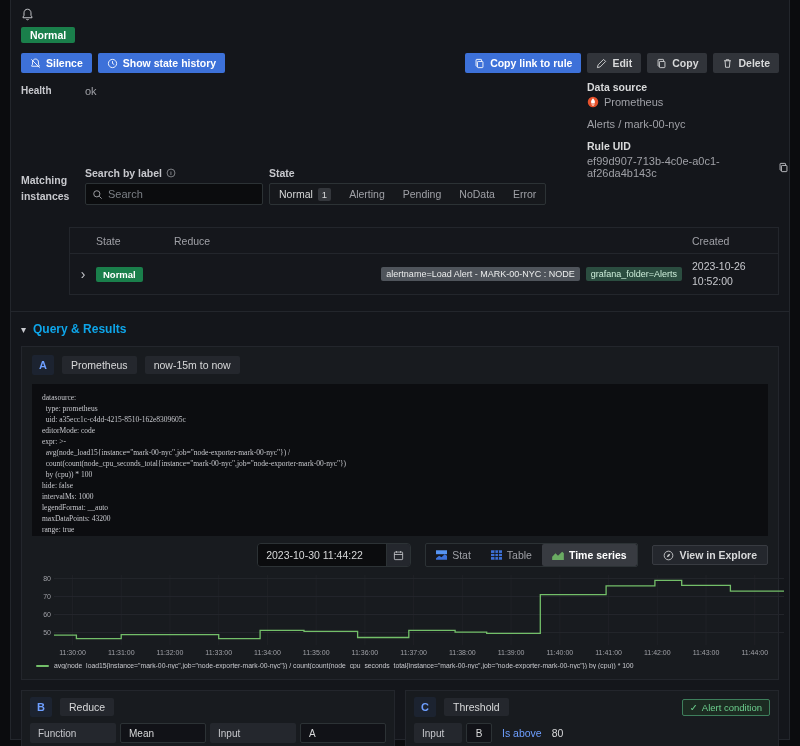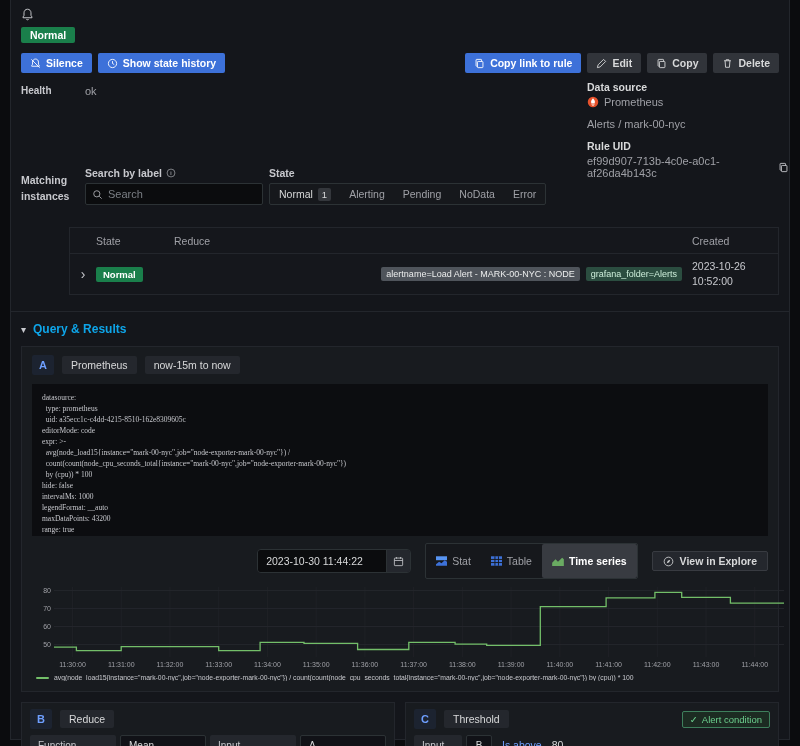--- a/index.html
+++ b/index.html
@@ -99,21 +99,21 @@
   .codeblock pre {
     font-family:Liberation Serif, serif; font-size:7.5px; line-height:11px; color:#c7c8cd;
   }
   .qtoolbar { margin-top:7px; display:flex; justify-content:flex-end; align-items:center; gap:14px; }
   .dateinput { display:flex; height:24px; border:1px solid #2c3235; border-radius:4px; overflow:hidden; }
   .dateinput input {
     width:128px; background:#0b0c0e; border:none; outline:none; color:#d8d9da; font-size:10.5px; padding:0 8px;
     font-family:"Liberation Sans", sans-serif;
   }
   .dateinput .calbtn { width:24px; background:#24272d; display:flex; align-items:center; justify-content:center; cursor:pointer; border-left:1px solid #2c3235; }
-  .viewgroup { display:flex; background:#16181c; border:1px solid #2c3235; border-radius:2px; height:36px; }
+  .viewgroup { display:flex; background:#16181c; border:1px solid #2c3235; border-radius:2px; height:24px; }
   .viewbtn { display:flex; align-items:center; gap:5px; padding:0 10px; font-size:10.5px; color:#9fa0a6; cursor:pointer; border:none; background:transparent; font-family:"Liberation Sans", sans-serif; }
   .viewbtn.sel { background:#383b41; color:#fff; font-weight:bold; border-radius:2px; }
   .explore-btn {
     display:flex; align-items:center; gap:6px; height:20px; padding:0 10px; background:#24272d;
     border:1px solid #383b41; border-radius:2px; color:#d8d9da; font-size:10.5px; font-weight:bold; cursor:pointer;
   }
   .chart-wrap { margin-top:6px; }
   .legend-row { display:flex; align-items:center; gap:5px; margin-top:3px; padding-left:4px; }
   .legend-dash { width:13px; height:2px; border-radius:1px; }
   .legend-text { font-size:6.8px; color:#c7c8cd; white-space:nowrap; overflow:hidden; }

